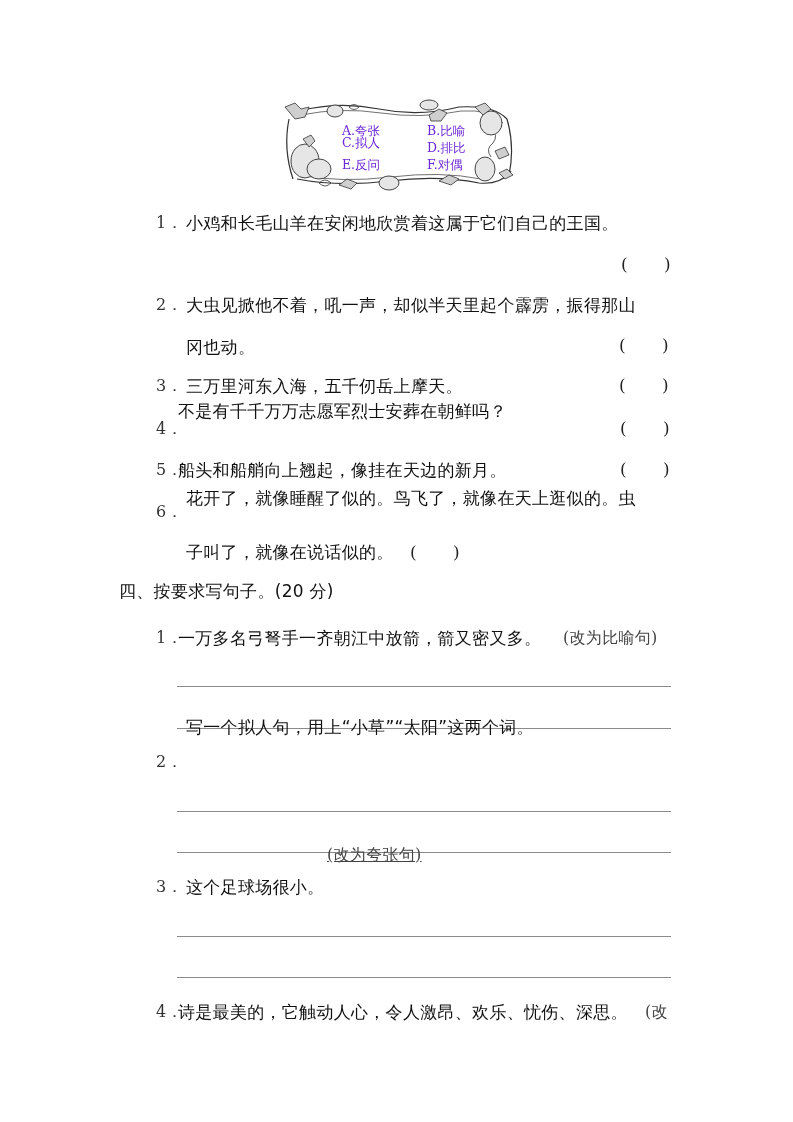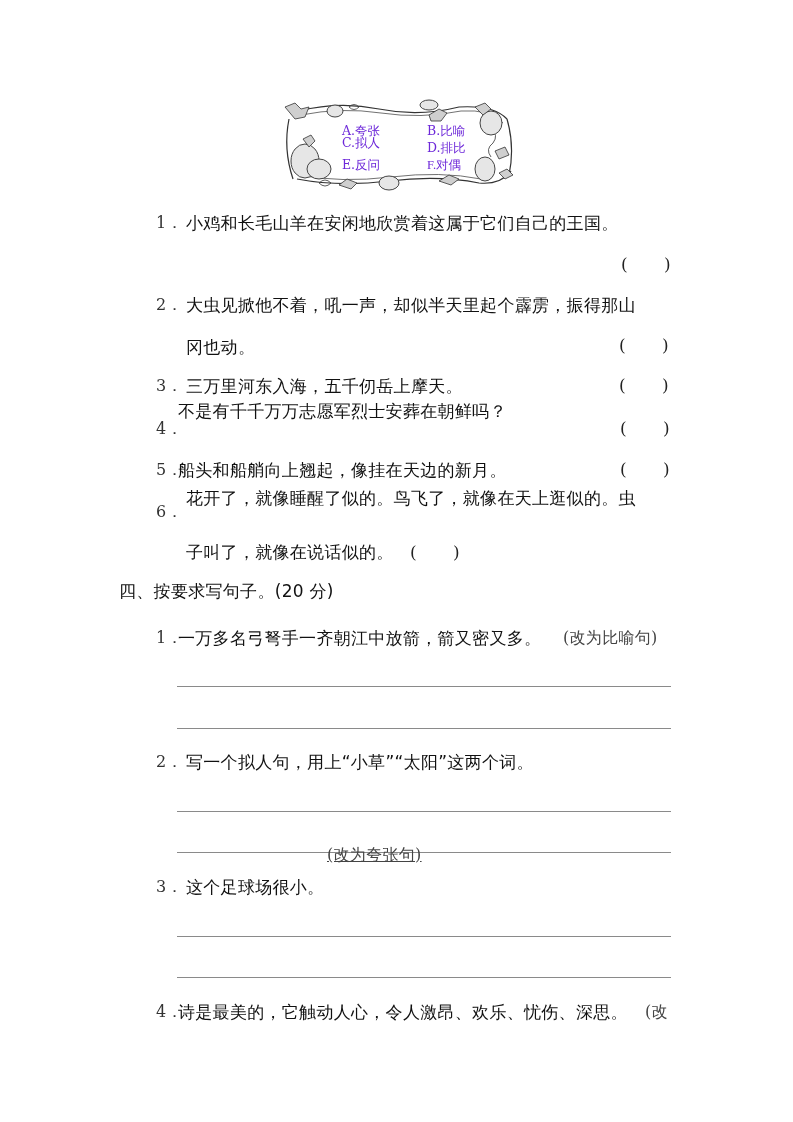--- a/index.html
+++ b/index.html
@@ -49,21 +49,21 @@
       <path d="M160 82 l10 -6 l10 4 l-8 6 z"></path>
       <path d="M216 52 l10 -4 l4 8 l-10 4 z"></path>
       <path d="M220 74 l8 -4 l6 6 l-8 4 z"></path>
     </g>
   </svg>
   <span class="opt" style="left:63px;top:24px;">A.夸张</span>
   <span class="opt" style="left:148px;top:24px;">B.比喻</span>
   <span class="opt" style="left:63px;top:36px;">C.拟人</span>
   <span class="opt" style="left:148px;top:41px;">D.排比</span>
   <span class="opt" style="left:63px;top:58px;">E.反问</span>
-  <span class="opt" style="left:148px;top:58px;font-family:Liberation Serif, serif;">F.对偶</span>
+  <span class="opt" style="left:148px;top:58px;">F.对偶</span>
 </div>
 
 <div>
   <span class="abs line num" style="left:156px;top:212px;">1．</span>
   <span class="abs line" style="left:186px;top:212px;">小鸡和长毛山羊在安闲地欣赏着这属于它们自己的王国。</span>
   <div class="paren" style="left:621px;top:253px;"><span>(</span><span class="r">)</span></div>
 </div>
 
 <div>
   <span class="abs line num" style="left:156px;top:294px;">2．</span>
@@ -102,21 +102,21 @@
 <div>
   <span class="abs line num" style="left:156px;top:627px;">1．</span>
   <span class="abs line" style="left:178px;top:627px;">一万多名弓弩手一齐朝江中放箭，箭又密又多。</span>
   <span class="abs line hint" style="left:563px;top:627px;">(改为比喻句)</span>
   <div class="answer-line" style="top:686px;"></div>
   <div class="answer-line" style="top:728px;"></div>
 </div>
 
 <div>
   <span class="abs line num" style="left:156px;top:751px;">2．</span>
-  <span class="abs line" style="left:186px;top:751px;">写一个拟人句，用上“小草”“太阳”这两个词。</span>
+  <span class="abs line" style="left:186px;top:716px;">写一个拟人句，用上“小草”“太阳”这两个词。</span>
   <div class="answer-line" style="top:811px;"></div>
   <div class="answer-line" style="top:852px;"></div>
 </div>
 
 <div>
   <span class="abs line num" style="left:156px;top:876px;">3．</span>
   <span class="abs line" style="left:186px;top:876px;">这个足球场很小。</span>
   <span class="abs line hint" style="left:327px;top:844px;text-decoration:underline;">(改为夸张句)</span>
   <div class="answer-line" style="top:936px;"></div>
   <div class="answer-line" style="top:977px;"></div>

